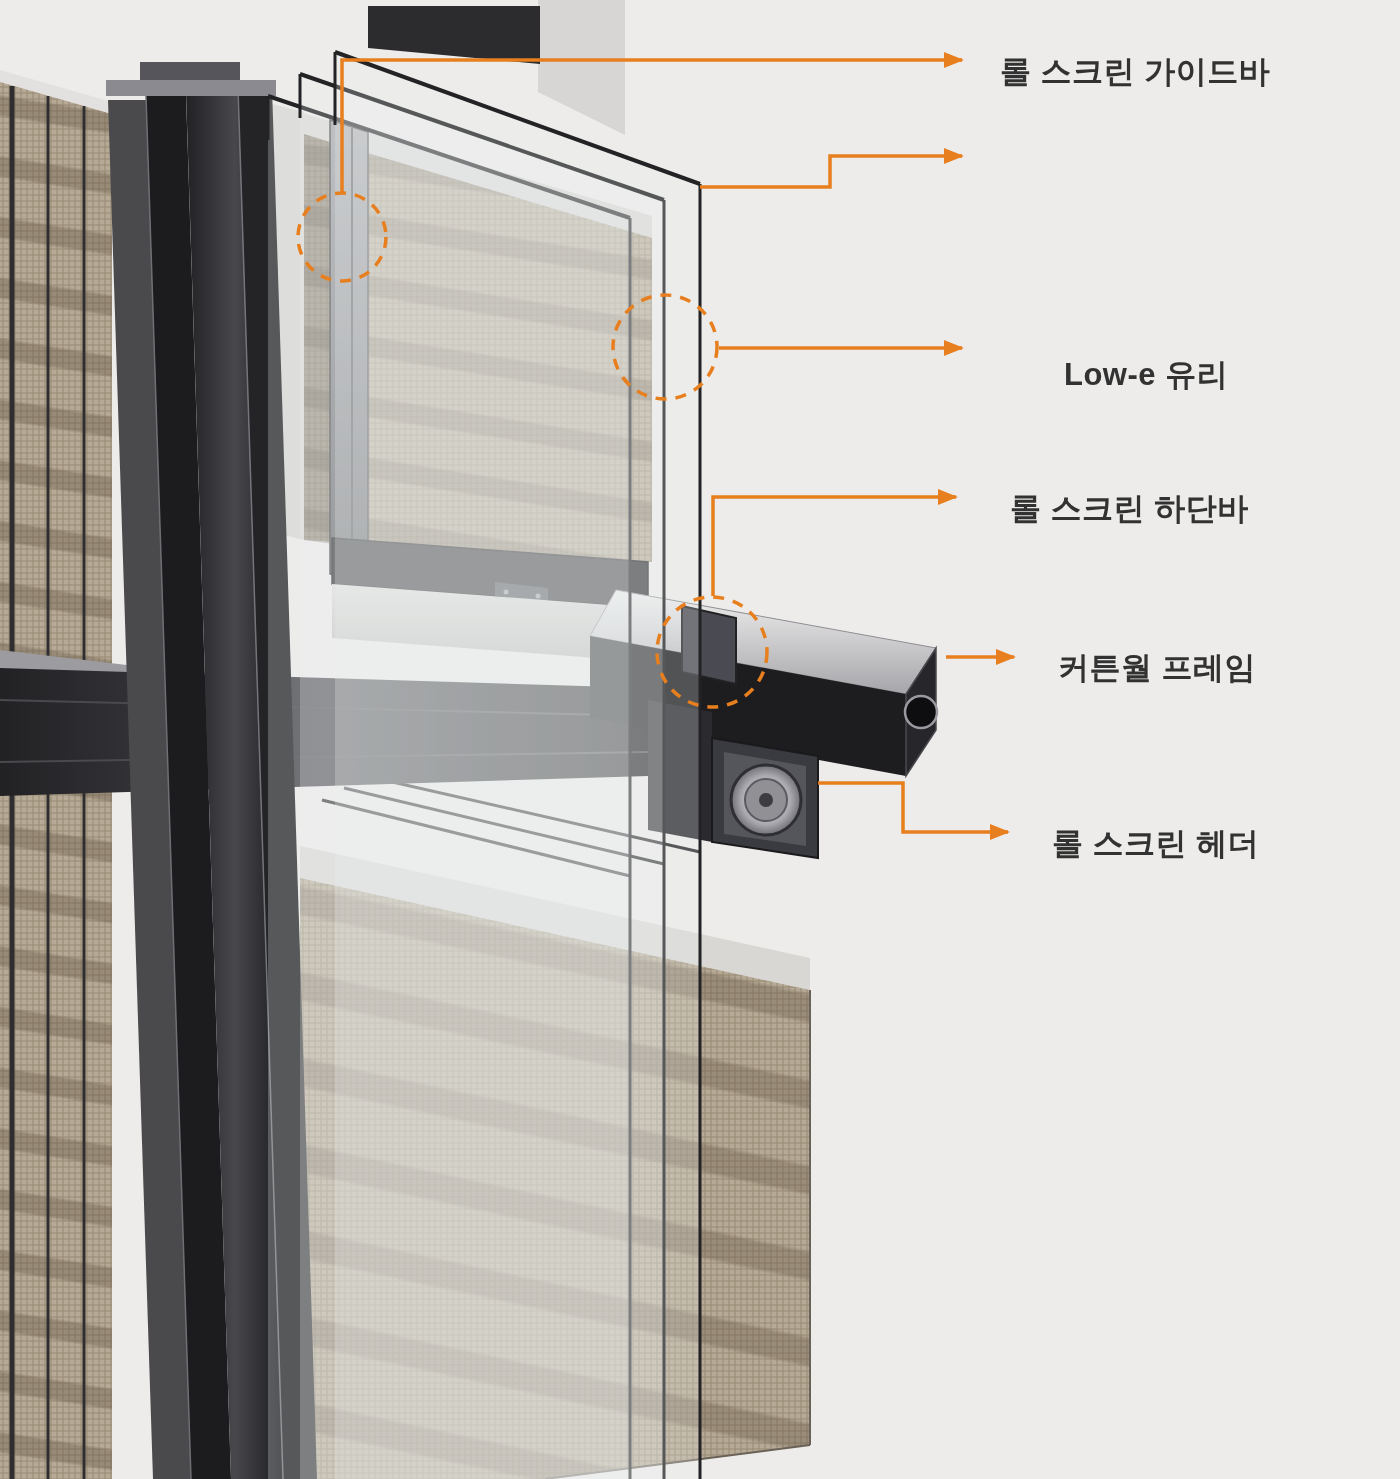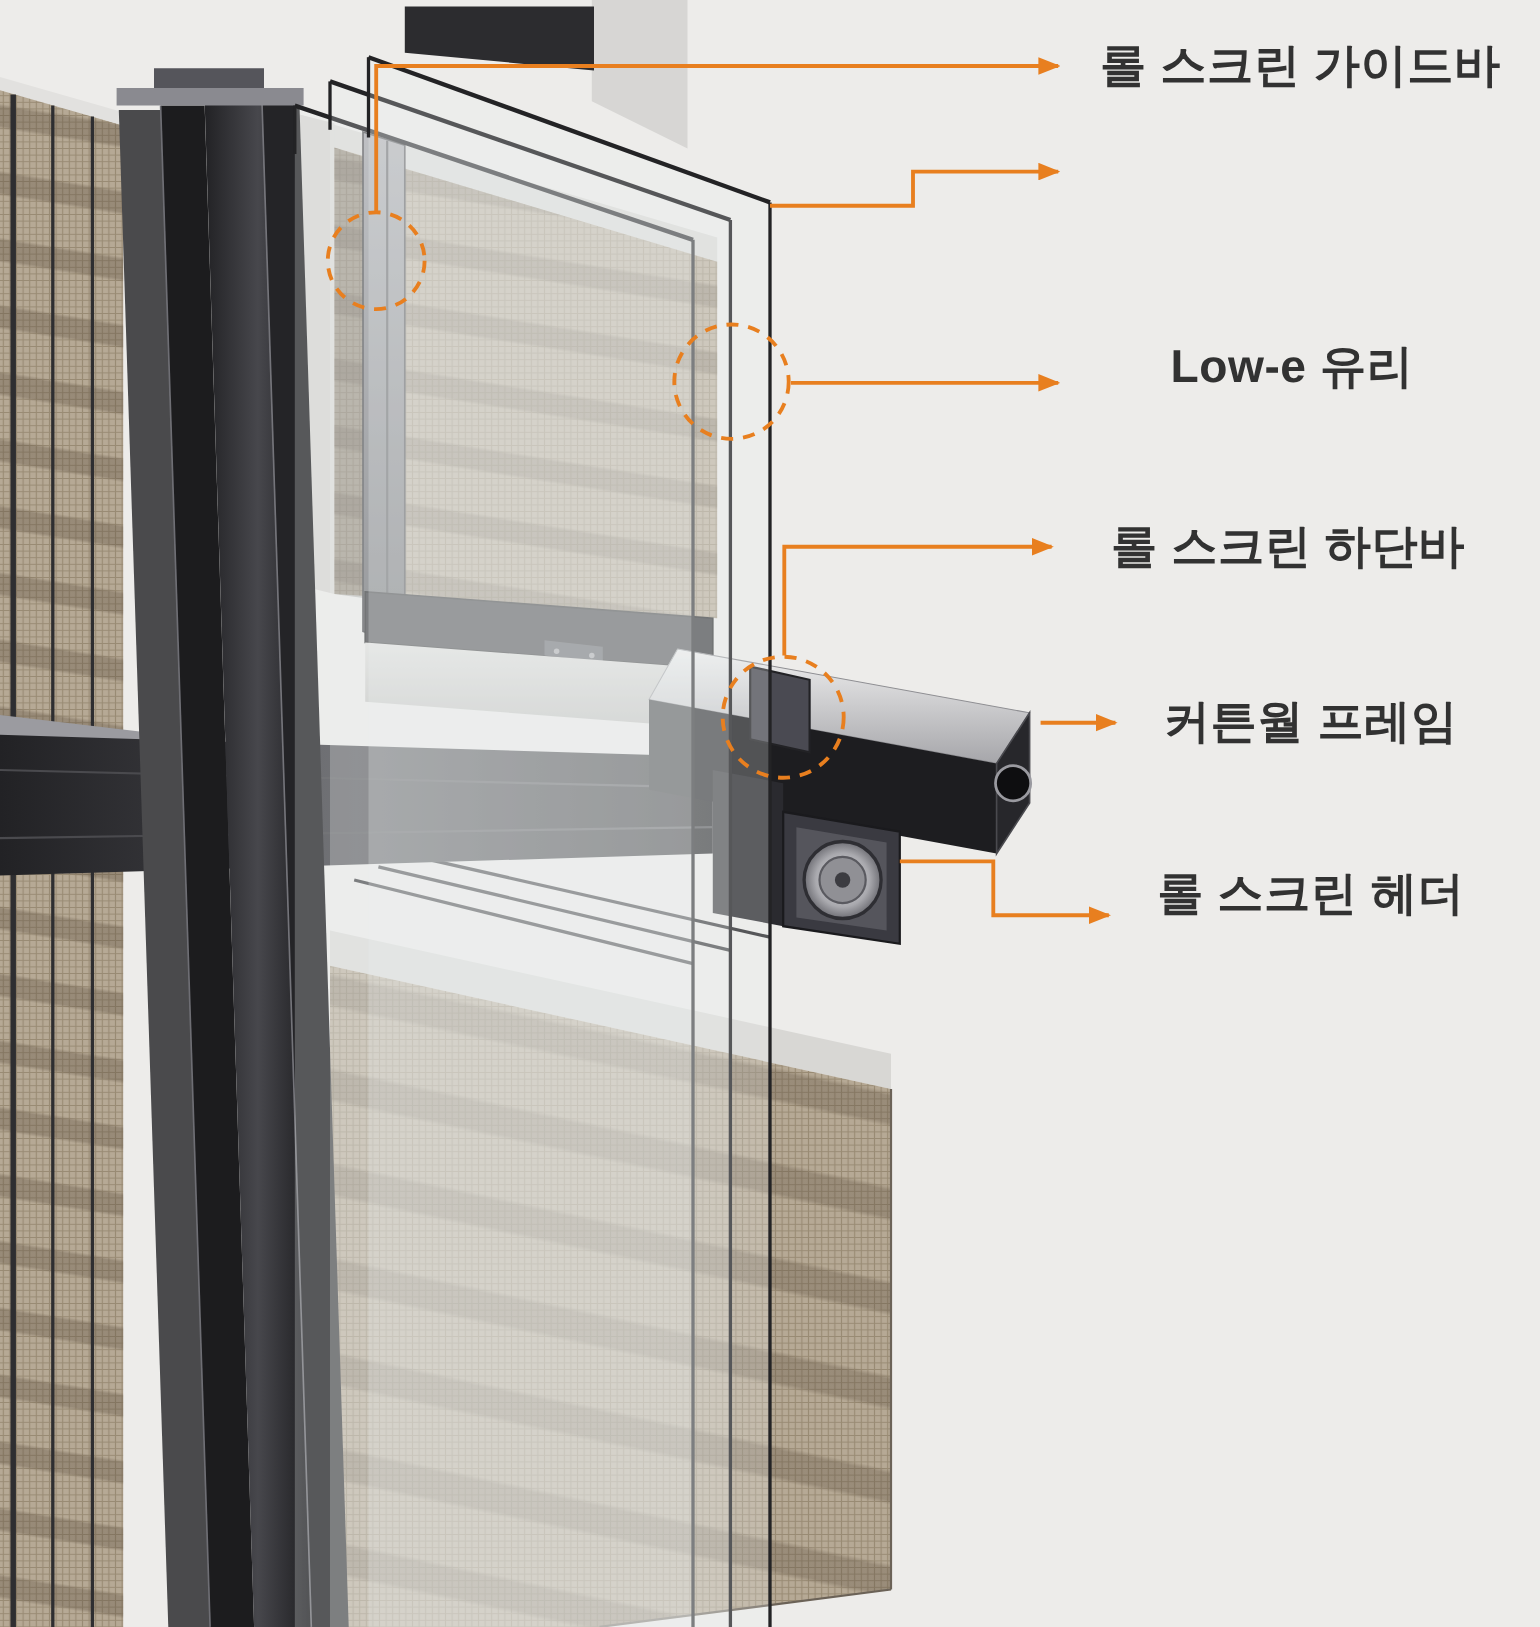--- a/index.html
+++ b/index.html
@@ -4,22 +4,22 @@
 <style>
   html,body{margin:0;padding:0;background:#edecea;}
   .stage{
     position:relative;width:1400px;height:1479px;background:#edecea;
     overflow:hidden;font-family:"Liberation Sans",sans-serif;
   }
   .stage svg{position:absolute;left:0;top:0;}
   .anno-layer{pointer-events:none;}
   .label{
     position:absolute;transform:translateY(-50%);
-    font-size:42px;font-weight:700;color:#323232;
-    white-space:nowrap;letter-spacing:.5px;
+    font-size:31px;font-weight:700;color:#323232;
+    white-space:nowrap;letter-spacing:.5px;margin-top:12px;
   }
 </style>
 </head>
 <body>
 
 <div class="stage">
 
   <svg width="1400" height="1479" viewBox="0 0 1400 1479">
     <defs>
       <pattern id="meshTex" width="6" height="6" patternUnits="userSpaceOnUse">
@@ -184,17 +184,17 @@
       <path d="M342,192 L342,60 L962,60" marker-end="url(#ah)"></path>
       <path d="M700,187 L830,187 L830,156 L962,156" marker-end="url(#ah)"></path>
       <path d="M719,348 L962,348" marker-end="url(#ah)"></path>
       <path d="M713,596 L713,497 L956,497" marker-end="url(#ah)"></path>
       <path d="M946,657 L1014,657" marker-end="url(#ah)"></path>
       <path d="M818,783 L903,783 L903,832 L1008,832" marker-end="url(#ah)"></path>
     </g>
   </svg>
 
   <div class="label" style="left:1000px;top:60px">롤 스크린 가이드바</div>
-  <div class="label" style="left:1064px;top:333px">Low-e 유리</div>
+  <div class="label" style="left:1064px;top:363px">Low-e 유리</div>
   <div class="label" style="left:1058px;top:656px">커튼월 프레임</div>
   <div class="label" style="left:1010px;top:497px">롤 스크린 하단바</div>
-  <div class="label" style="left:1052px;top:812px">롤 스크린 헤더</div>
+  <div class="label" style="left:1052px;top:832px">롤 스크린 헤더</div>
 </div>
 
 </body></html>

